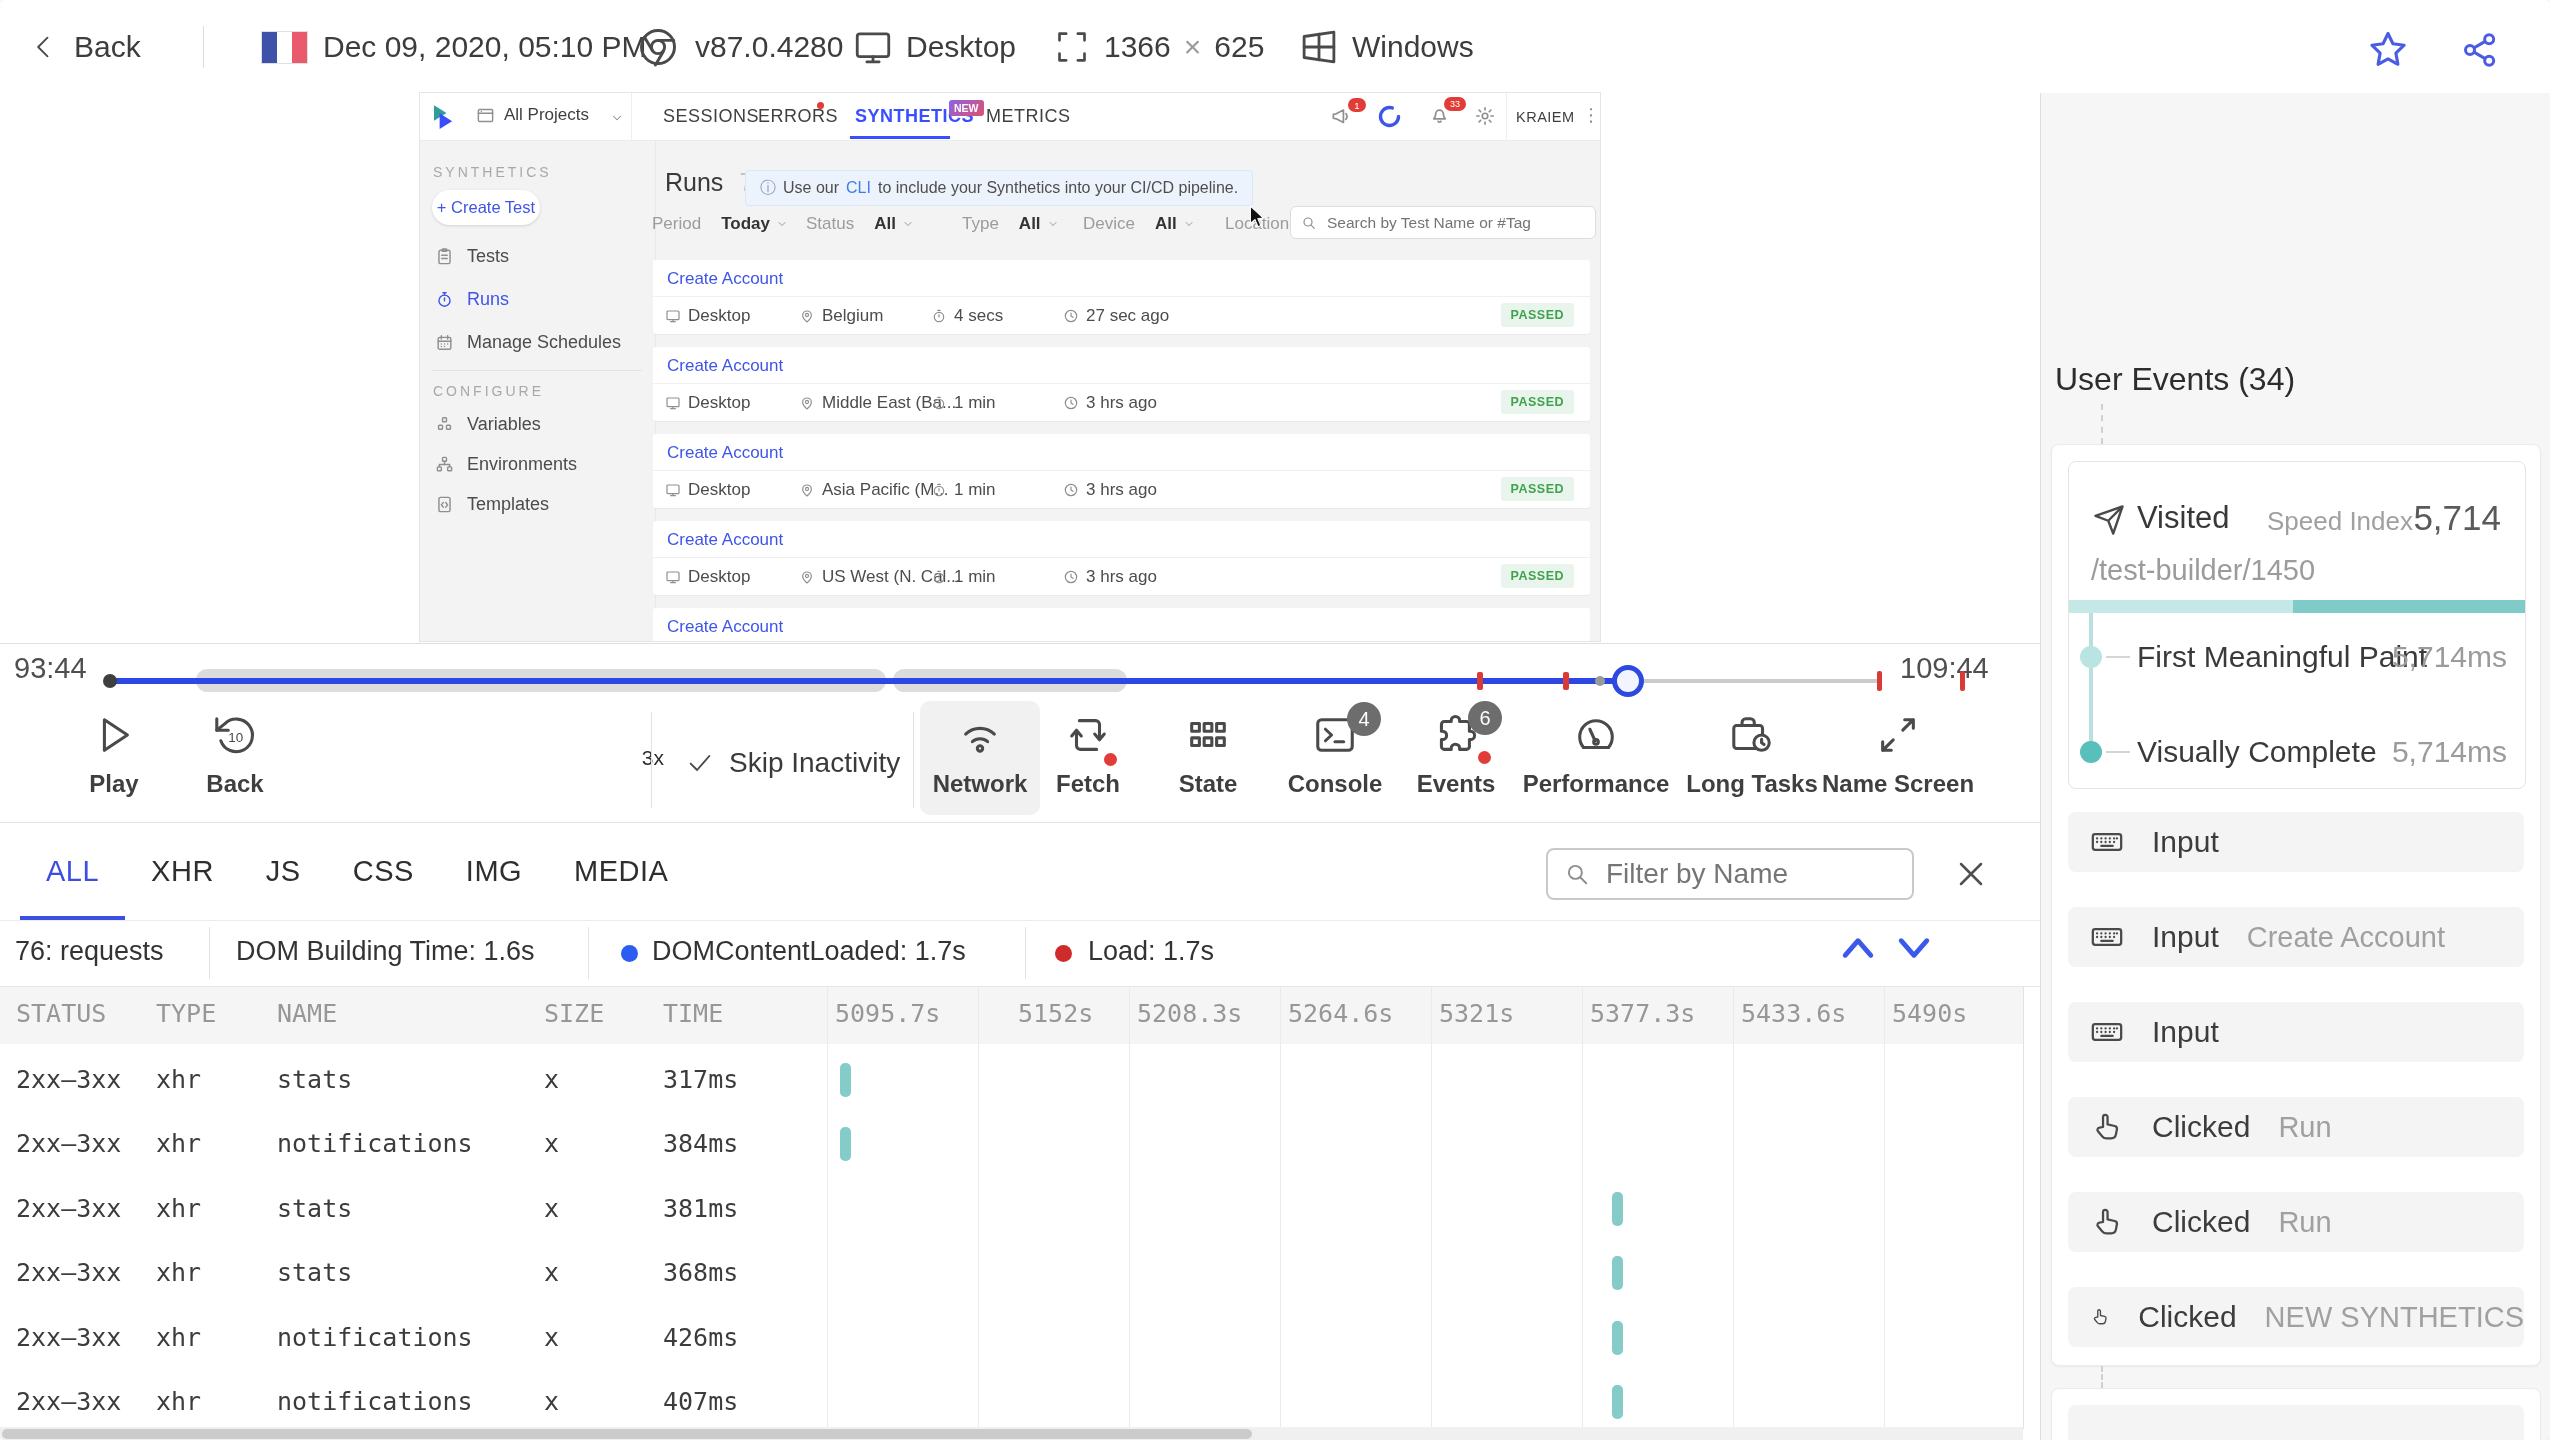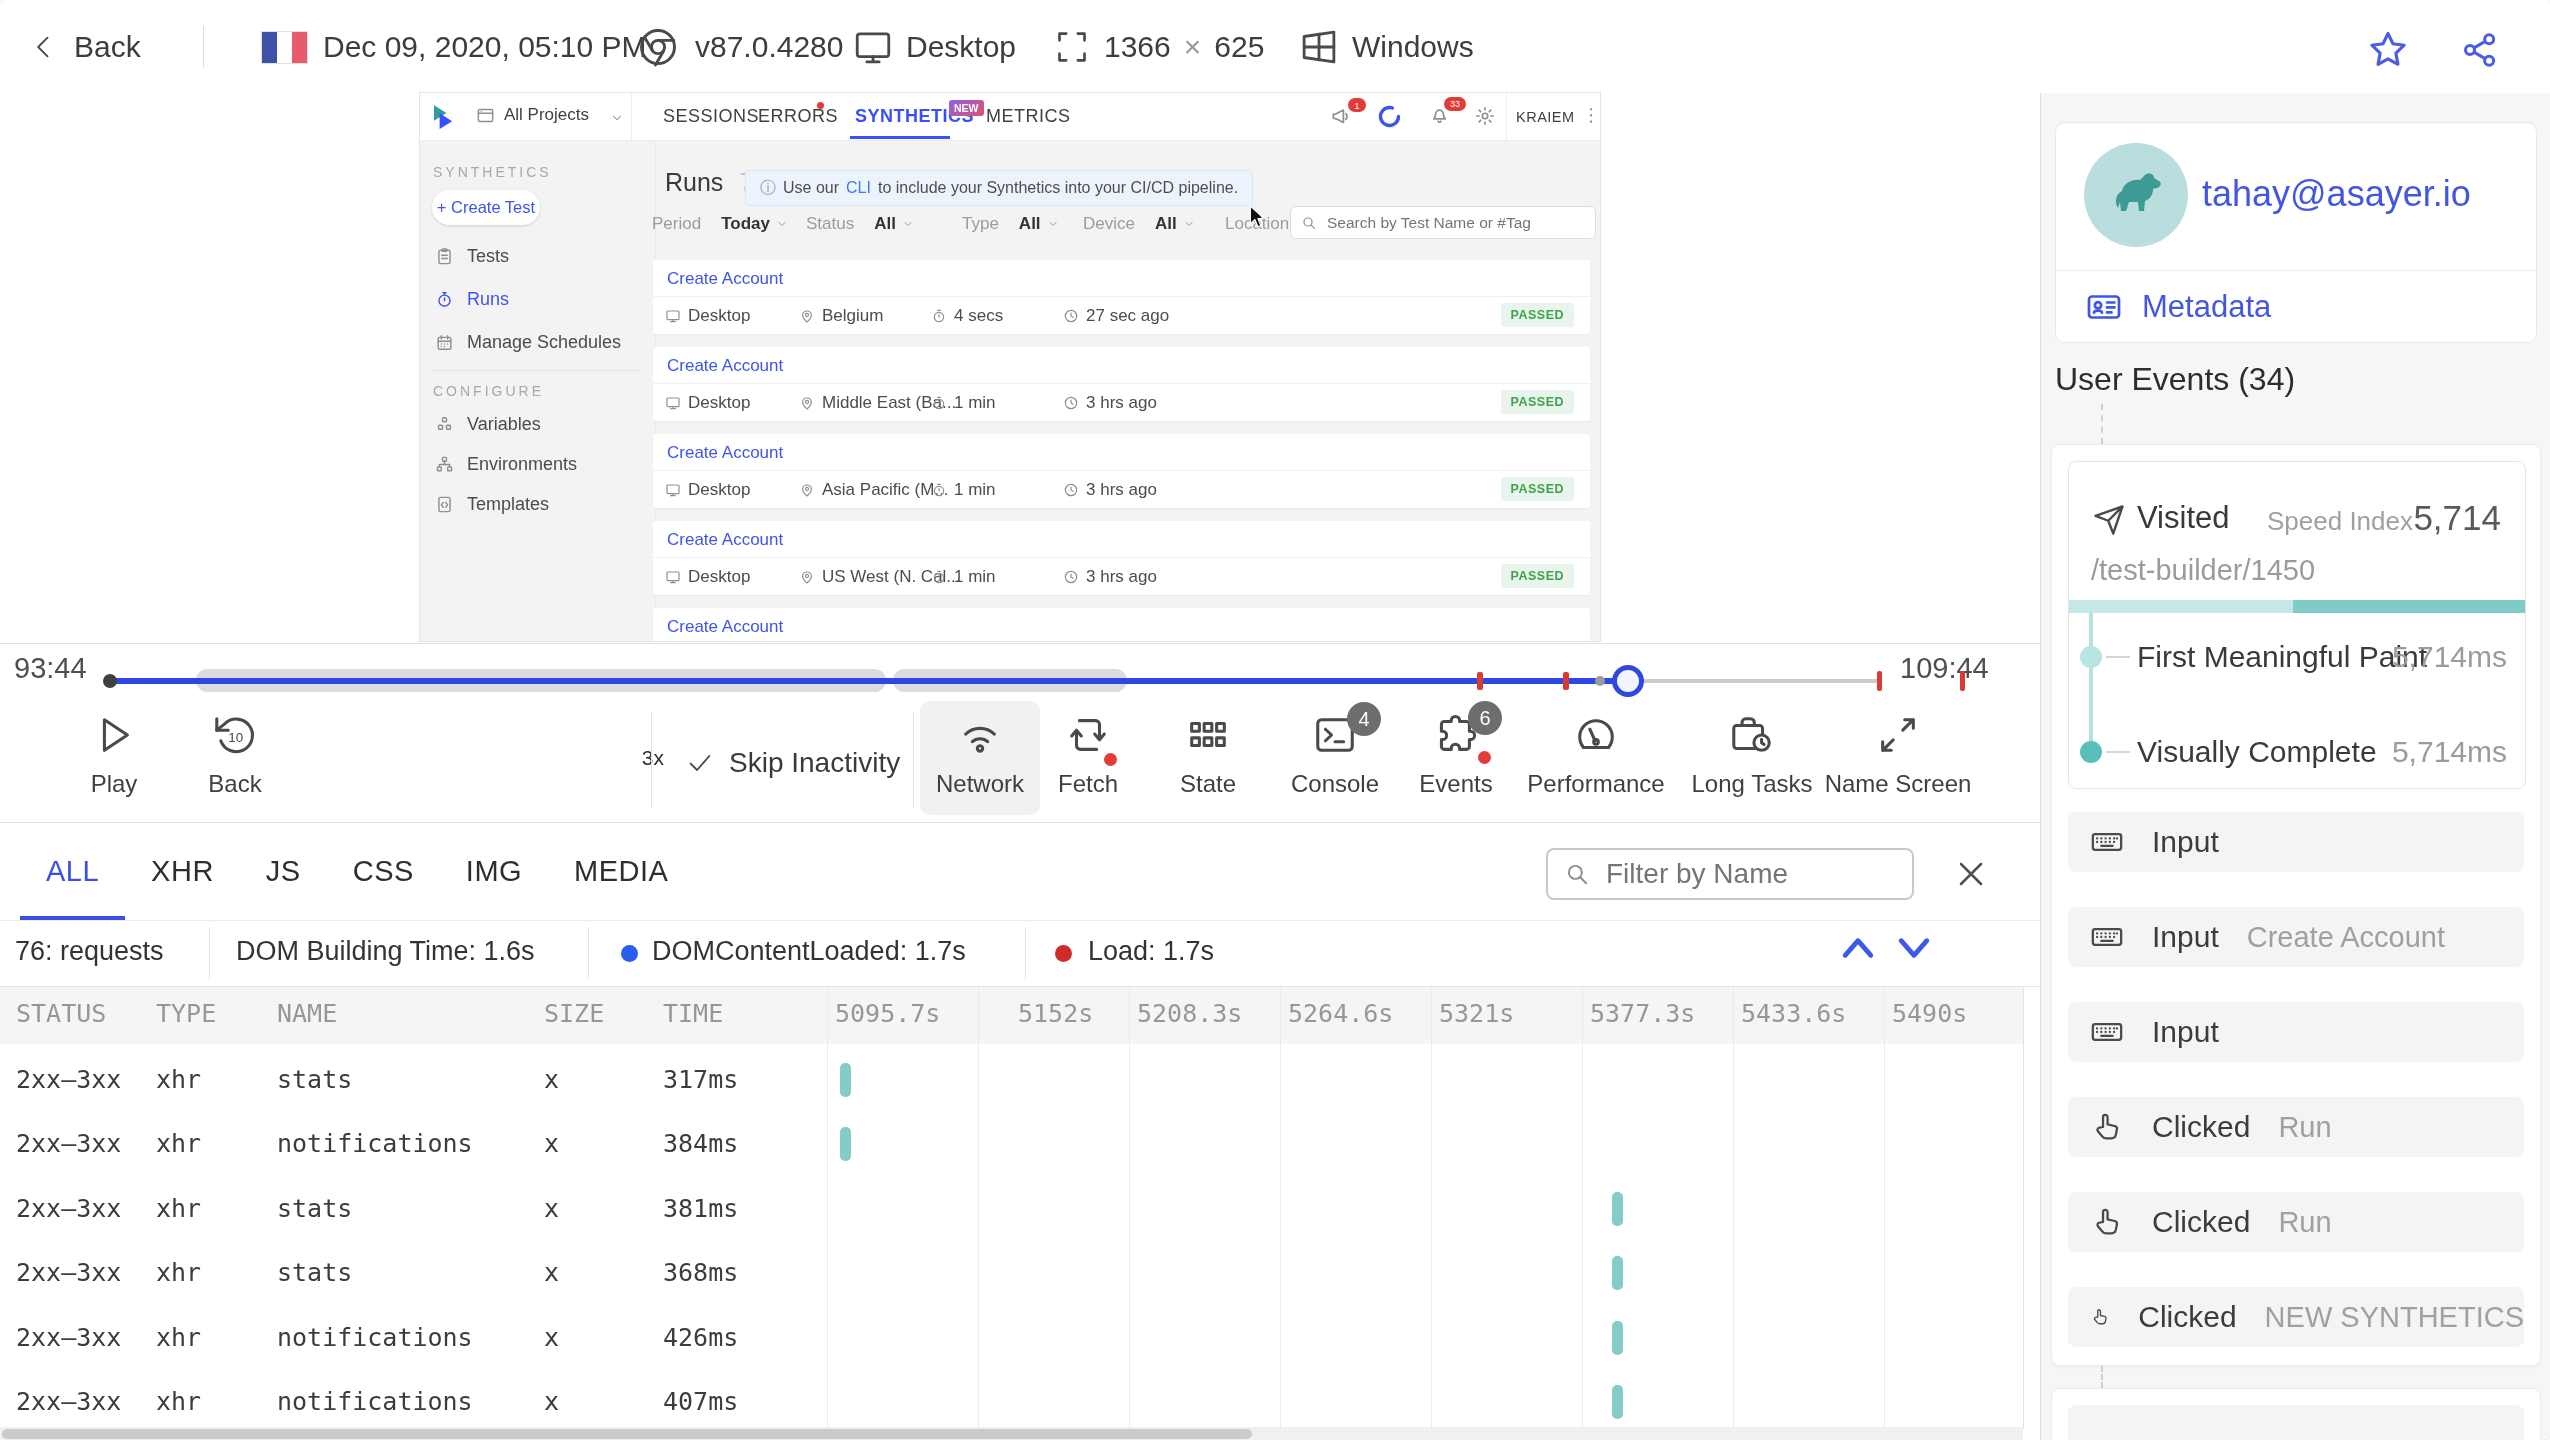--- a/index.html
+++ b/index.html
@@ -27,21 +27,21 @@
   .f-value{font-size:17px;color:#333;font-weight:600;}
   .run-card{left:3px;width:937px;height:74px;background:#fff;border-radius:3px;box-shadow:0 1px 1px rgba(0,0,0,.04);overflow:hidden;}
   .rc-title{height:36px;line-height:37px;padding-left:14px;border-bottom:1px solid #f0f0f0;color:#3e55e8;font-size:17px;}
   .rc-detail{position:relative;height:37px;font-size:17px;color:#4c4c4c;}
   .rc-g{position:absolute;top:0;height:37px;display:flex;align-items:center;gap:7px;white-space:nowrap;}
   .badge-pass{position:absolute;right:16px;top:6px;background:#e9f5ec;color:#3fa34d;font-size:12.5px;font-weight:bold;letter-spacing:.5px;padding:5px 10px;border-radius:3px;}
   
   .player{left:0;top:643px;width:2040px;height:179px;background:#fff;border-top:1px solid #e0e0e0;}
   .ptime{font-size:29px;color:#4f4f4f;white-space:nowrap;}
   .ctrl{position:absolute;width:120px;height:114px;top:57px;display:flex;flex-direction:column;align-items:center;padding-top:11px;box-sizing:border-box;gap:12px;}
-  .ctrl-label{font-size:24px;color:#3f3f3f;white-space:nowrap;}
+  .ctrl-label{font-size:24px;color:#3f3f3f;white-space:nowrap;font-weight:bold;}
   .ctrl.active{background:#f1f1f1;border-radius:10px;}
   .cbadge{position:absolute;left:72px;top:1px;width:34px;height:34px;border-radius:50%;background:#6d6d6d;color:#fff;font-size:20px;display:flex;align-items:center;justify-content:center;}
   .rdot{position:absolute;width:13px;height:13px;border-radius:50%;background:#e23c38;}
   .pdiv{position:absolute;top:68px;width:1px;height:96px;background:#e2e2e2;}
   
   .netpanel{left:0;top:822px;width:2040px;height:618px;background:#fff;border-top:1px solid #e3e3e3;}
   .ntab{font-size:29px;font-weight:500;letter-spacing:.5px;color:#2e2e2e;padding:0 26px;height:97px;display:flex;align-items:center;}
   .ntab.active{color:#3b50e2;box-shadow:inset 0 -4px 0 #3b50e2;}
   .nstat{position:absolute;top:113px;font-size:27px;font-weight:500;color:#333;white-space:nowrap;}
   .nsdiv{position:absolute;top:104px;width:1px;height:52px;background:#e3e3e3;}
@@ -652,37 +652,20 @@
       <div class="net-bar" style="left:1612px;"></div>
     </div>
 
     <div class="abs" style="left:0;top:604px;width:2023px;height:14px;background:#f0f0f0;">
       <div class="abs" style="left:2px;top:2px;width:1250px;height:10px;border-radius:5px;background:#cbcbcb;"></div>
     </div>
   </div>
 
   <aside class="abs sidepanel">
 
-    <div class="abs card" style="left:14px;top:29px;width:482px;height:221px;">
-      <div class="abs" style="left:28px;top:20px;width:104px;height:104px;border-radius:50%;background:#b9dedd;display:flex;align-items:center;justify-content:center;">
-        <svg width="64" height="64" viewBox="0 0 64 64">
-          <path fill="#3d9a94" d="M14 45c-4-6-2-14 4-17 2-8 10-12 18-11l5-5c4-3 9-1 9 3l5 3c3 2 2 6-2 7l-4 1c0 6-3 10-8 12l-1 10h-5l-1-9h-9l-3 9h-5l-1-9z"></path>
-        </svg>
-      </div>
-      <span class="abs sp-email" style="left:146px;top:50px;">tahay@asayer.io</span>
-      <div class="abs" style="left:0;top:147px;width:480px;height:1px;background:#ececec;"></div>
-      <div class="abs flex" style="left:30px;top:163px;height:42px;gap:20px;cursor:pointer;">
-        <svg width="36" height="36" viewBox="0 0 24 24" class="icb" stroke-width="1.6">
-            <rect x="2" y="5" width="20" height="14" rx="2"></rect>
-            <circle cx="8" cy="10.8" r="2.1"></circle>
-            <path d="M5.3 15.8c.3-1.8 5.1-1.8 5.4 0M14 9h5M14 12.3h5M14 15.6h3"></path>
-          </svg>
-        <span class="sp-meta">Metadata</span>
-      </div>
-    </div>
 
     <span class="abs sp-title" style="left:14px;top:268px;">User Events (34)</span>
     <div class="dashc" style="top:311px;height:40px;"></div>
 
     <div class="abs" style="left:10px;top:351px;width:490px;height:922px;background:#fff;border:1px solid #ebebeb;border-radius:8px;box-shadow:0 1px 3px rgba(0,0,0,.05);box-sizing:border-box;">
 
       <div class="abs" style="left:16px;top:16px;width:456px;height:326px;border:1px solid #e4e4e4;border-radius:8px;background:#fff;overflow:hidden;">
         <svg class="abs" style="left:22px;top:40px;" width="36" height="36" viewBox="0 0 24 24" class2="ic" fill="none" stroke="#4a4a4a" stroke-width="1.6" stroke-linejoin="round">
             <path d="M21 3L11.5 12.5M21 3l-6.2 18-3.3-8.5L3 9.2z"></path>
           </svg>

